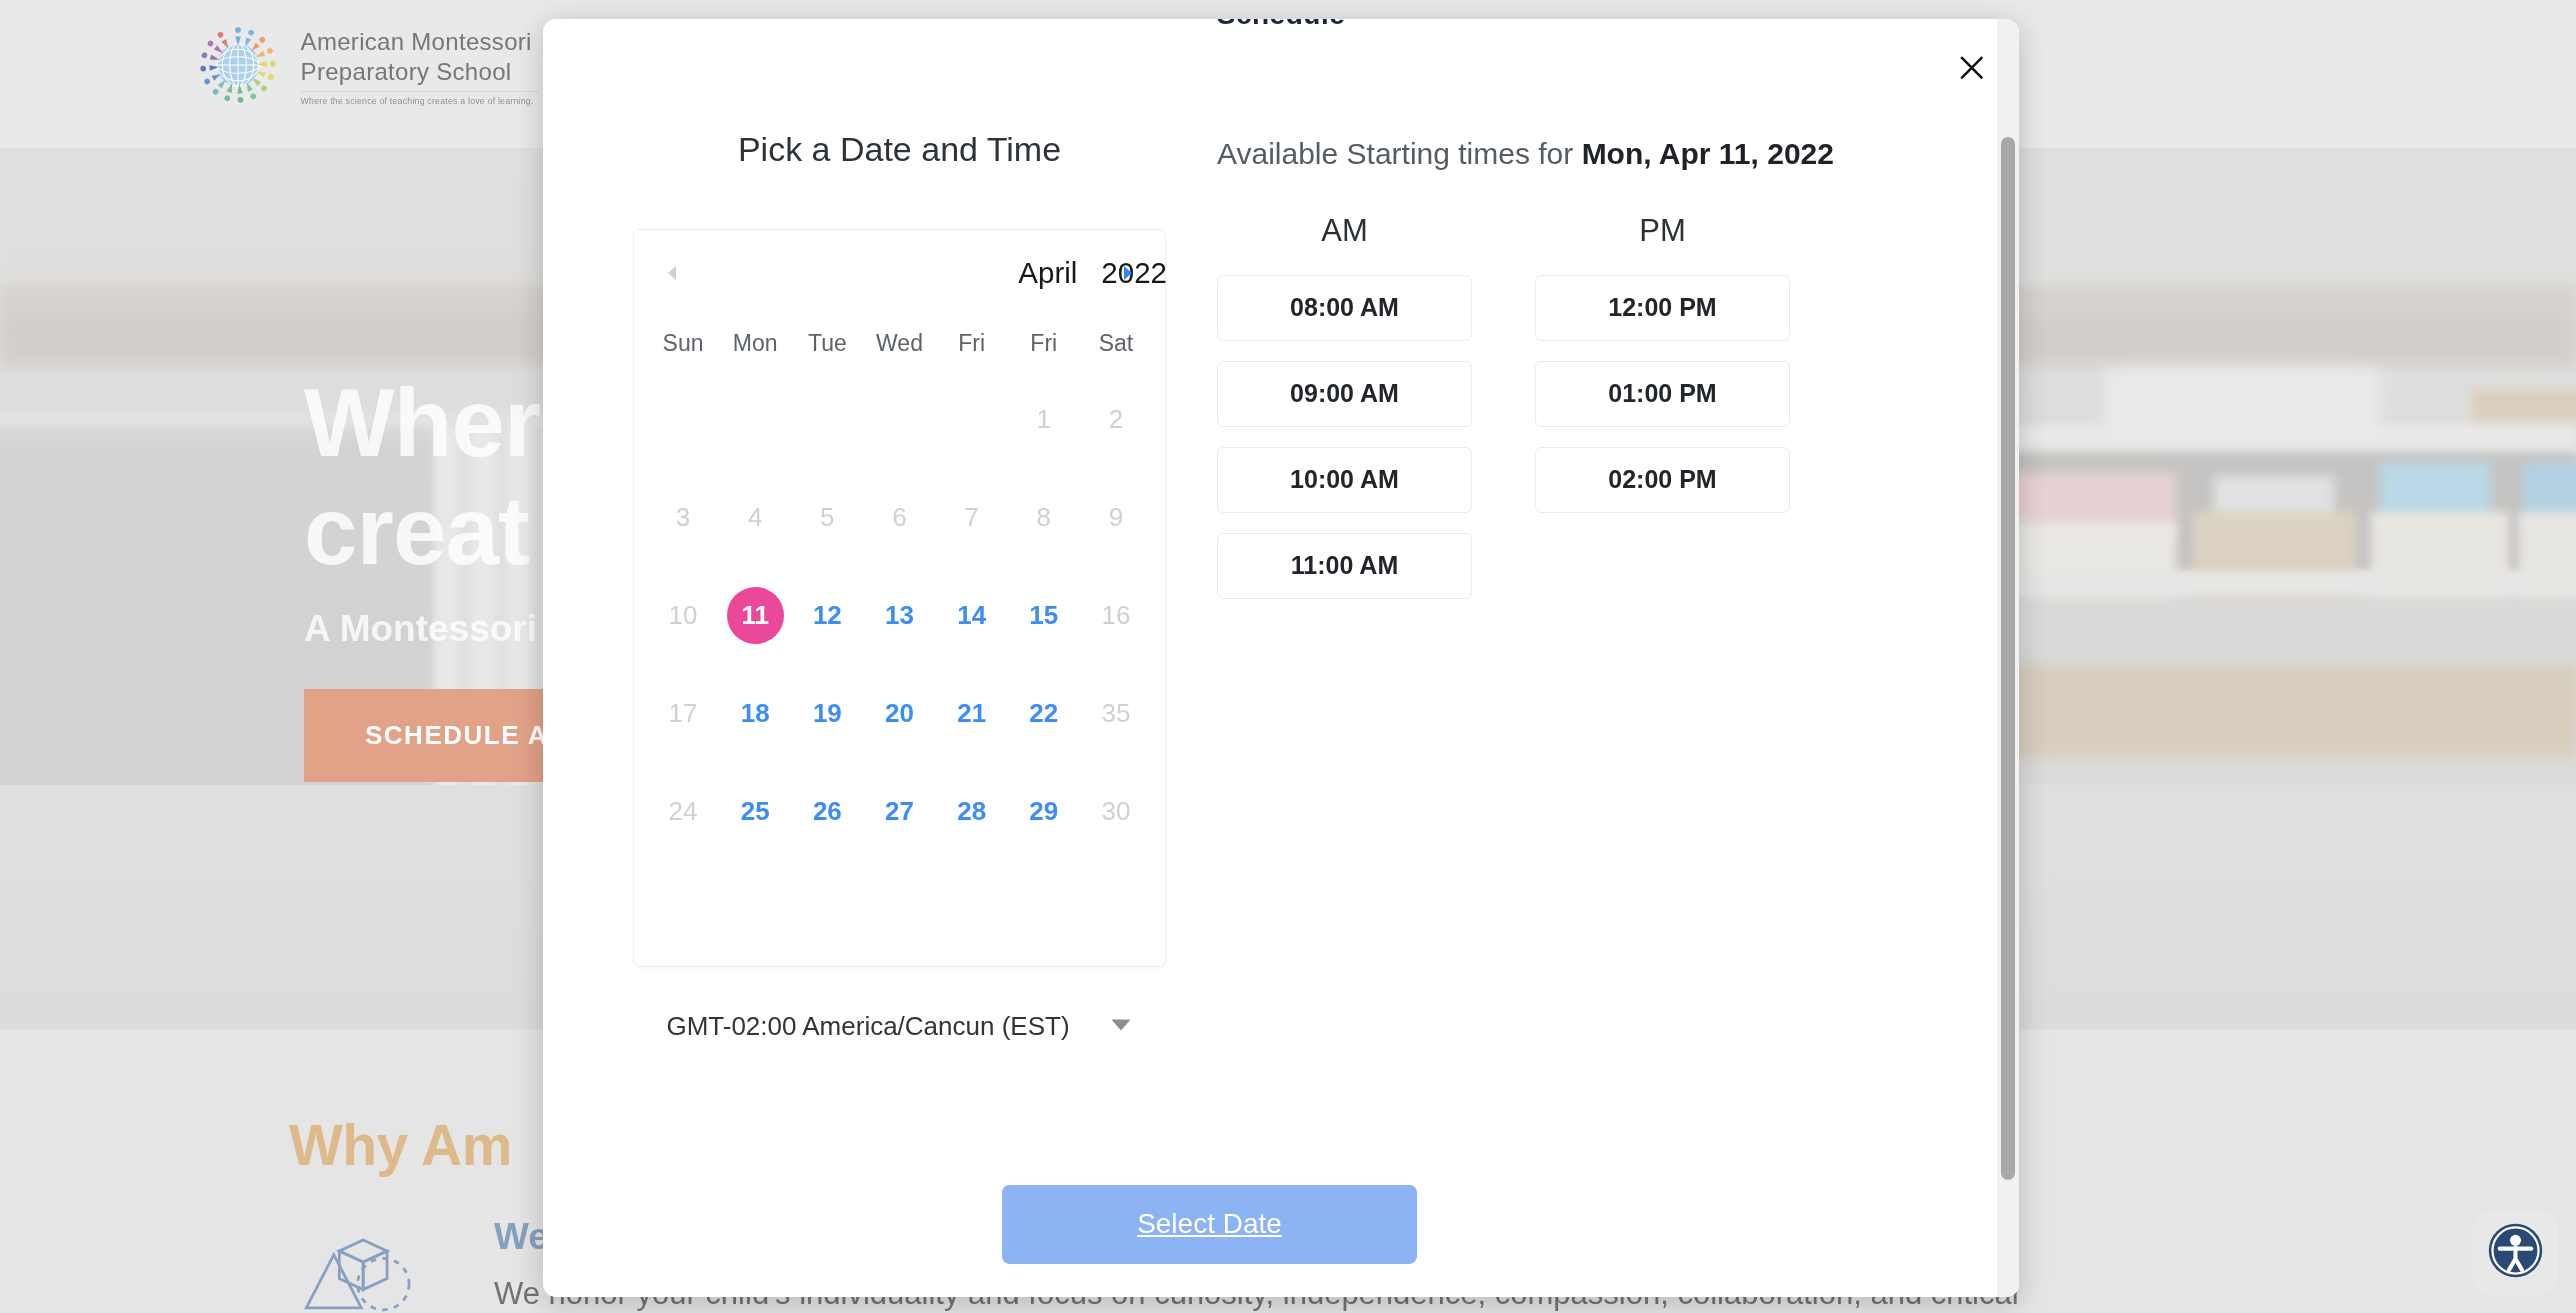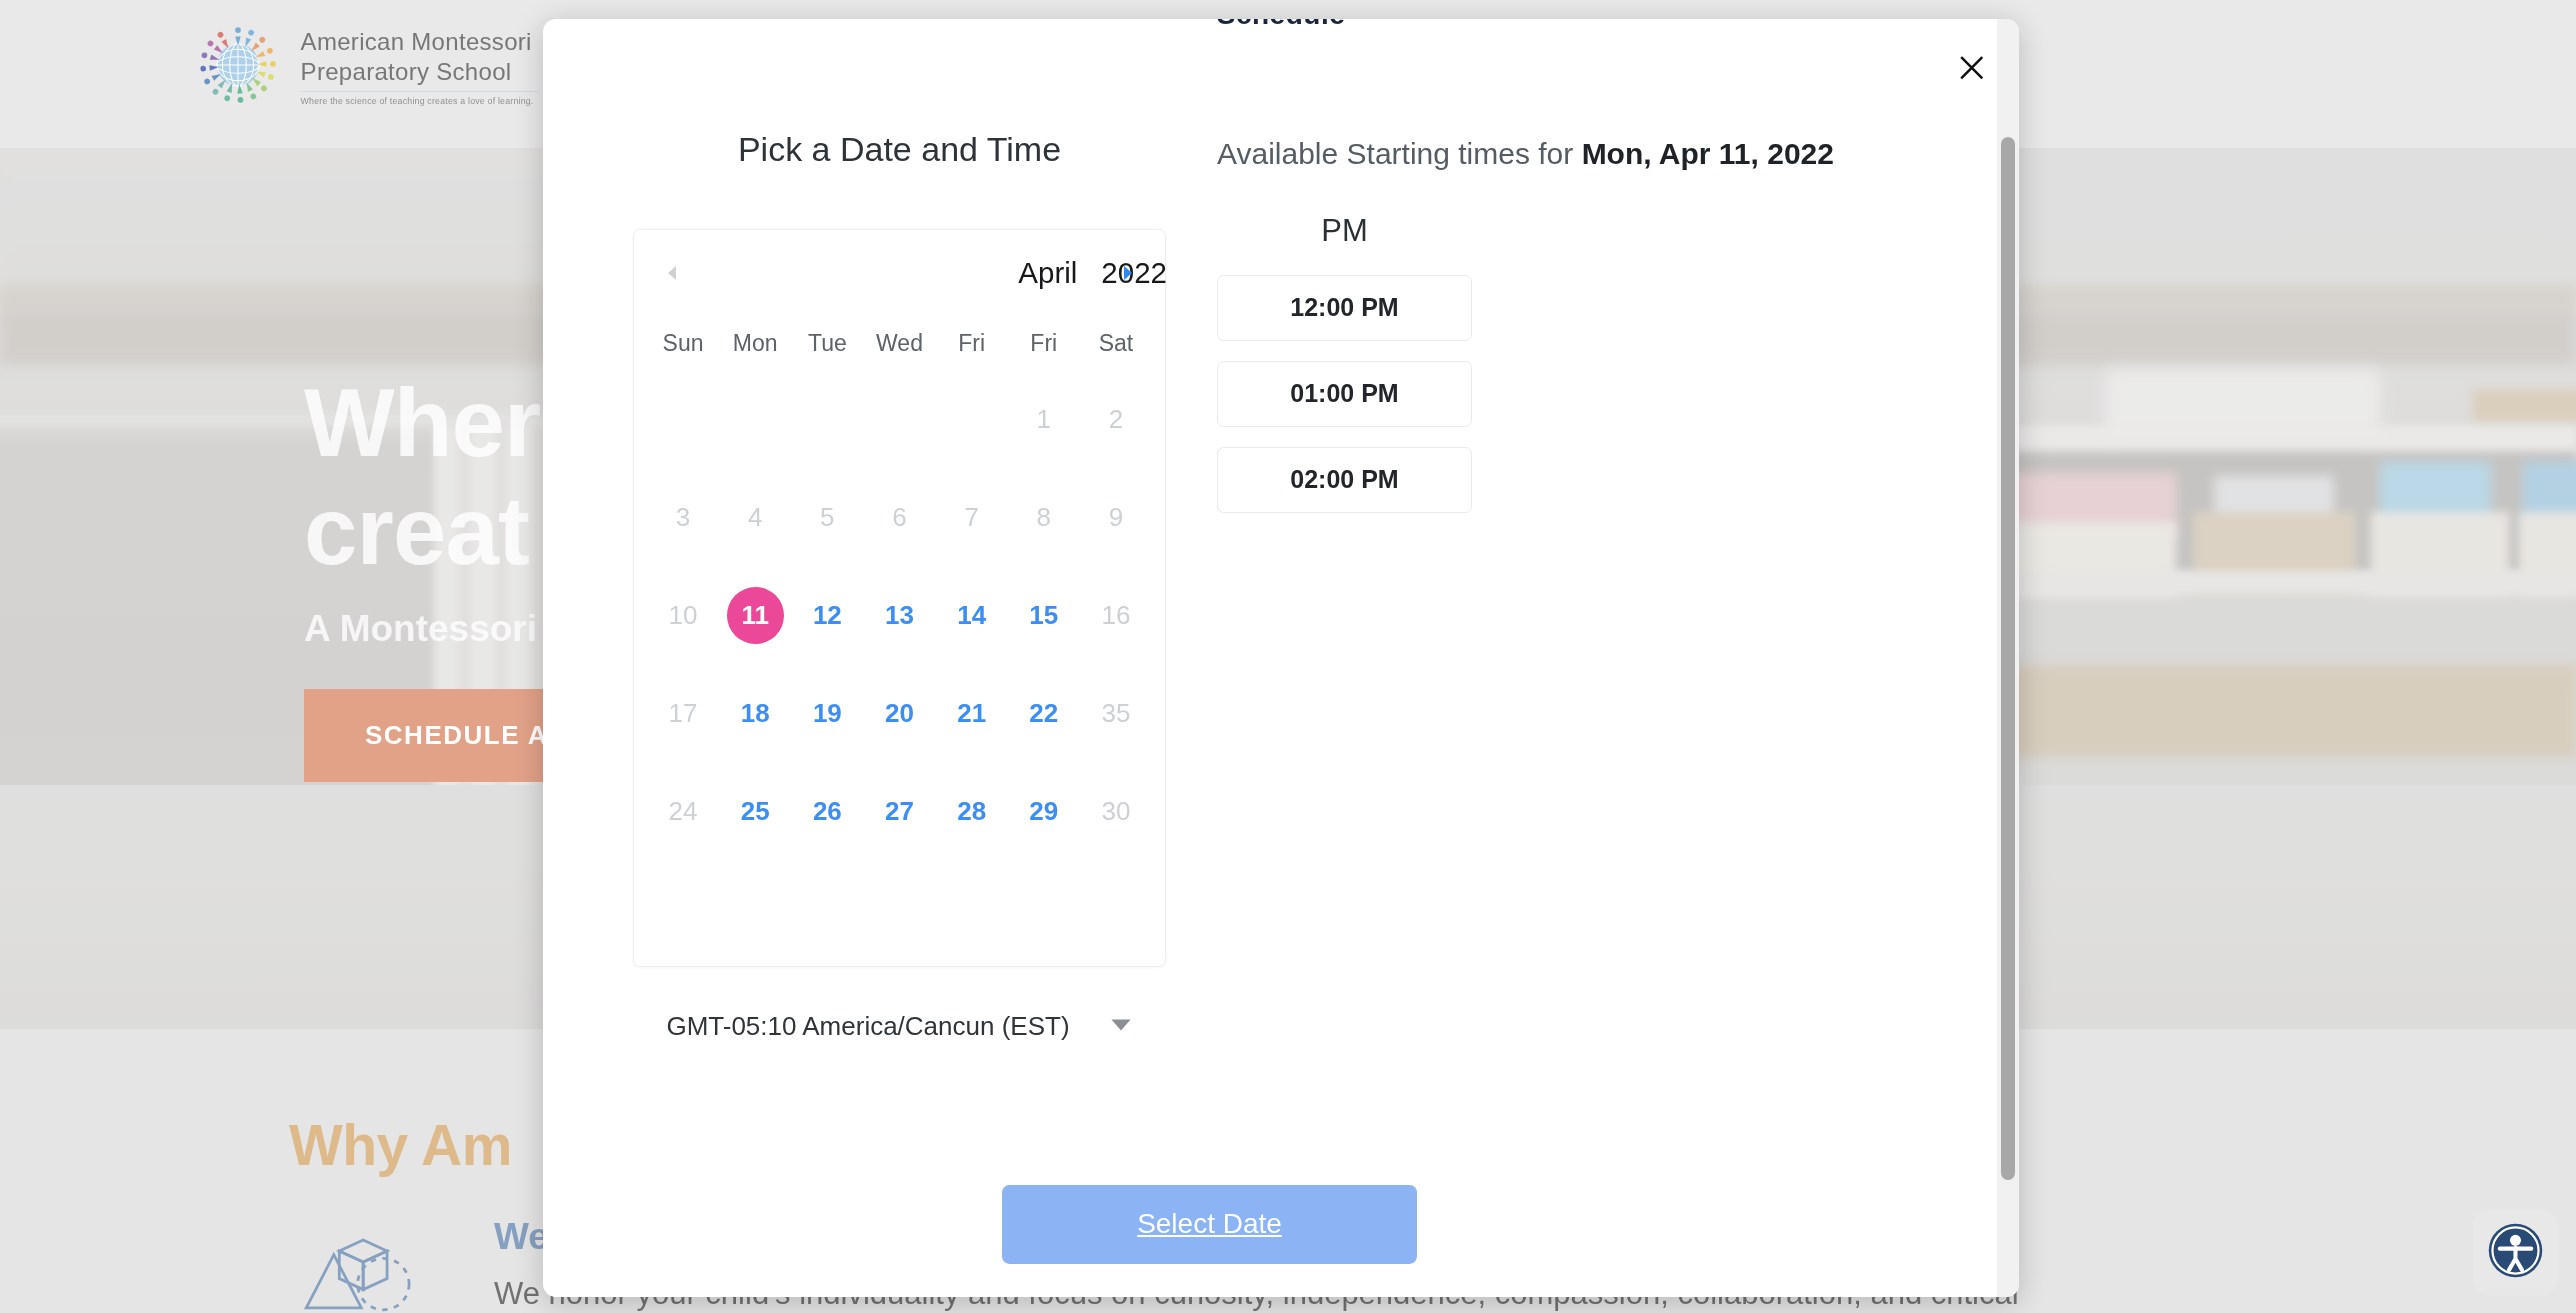--- a/index.html
+++ b/index.html
@@ -529,30 +529,39 @@
           <div class="cal-cell avail">
             <span>29</span>
           </div>
           <div class="cal-cell muted">
             <span>30</span>
           </div>
         </div>
     </div>
 
     <div class="tz-row">
-      <span class="tz-text">GMT-05:10 America/Cancun (EST)</span>
+      <span class="tz-text">GMT-02:00 America/Cancun (EST)</span>
       <span>
         <svg viewBox="0 0 20 12" width="24" height="14.8">
             <path d="M2 2 L18 2 L10 11 Z" fill="#8b8f93"></path>
           </svg>
       </span>
     </div>
 
     <div class="times">
       <div class="times-cols">
+        <div class="times-col">
+          <div class="times-head">AM</div>
+          <div id="am-slots">
+              <button class="time-slot">08:00 AM</button>
+              <button class="time-slot">09:00 AM</button>
+              <button class="time-slot">10:00 AM</button>
+              <button class="time-slot">11:00 AM</button>
+            </div>
+        </div>
         <div class="times-col">
           <div class="times-head">PM</div>
           <div id="pm-slots">
               <button class="time-slot">12:00 PM</button>
               <button class="time-slot">01:00 PM</button>
               <button class="time-slot">02:00 PM</button>
             </div>
         </div>
       </div>
     </div>

